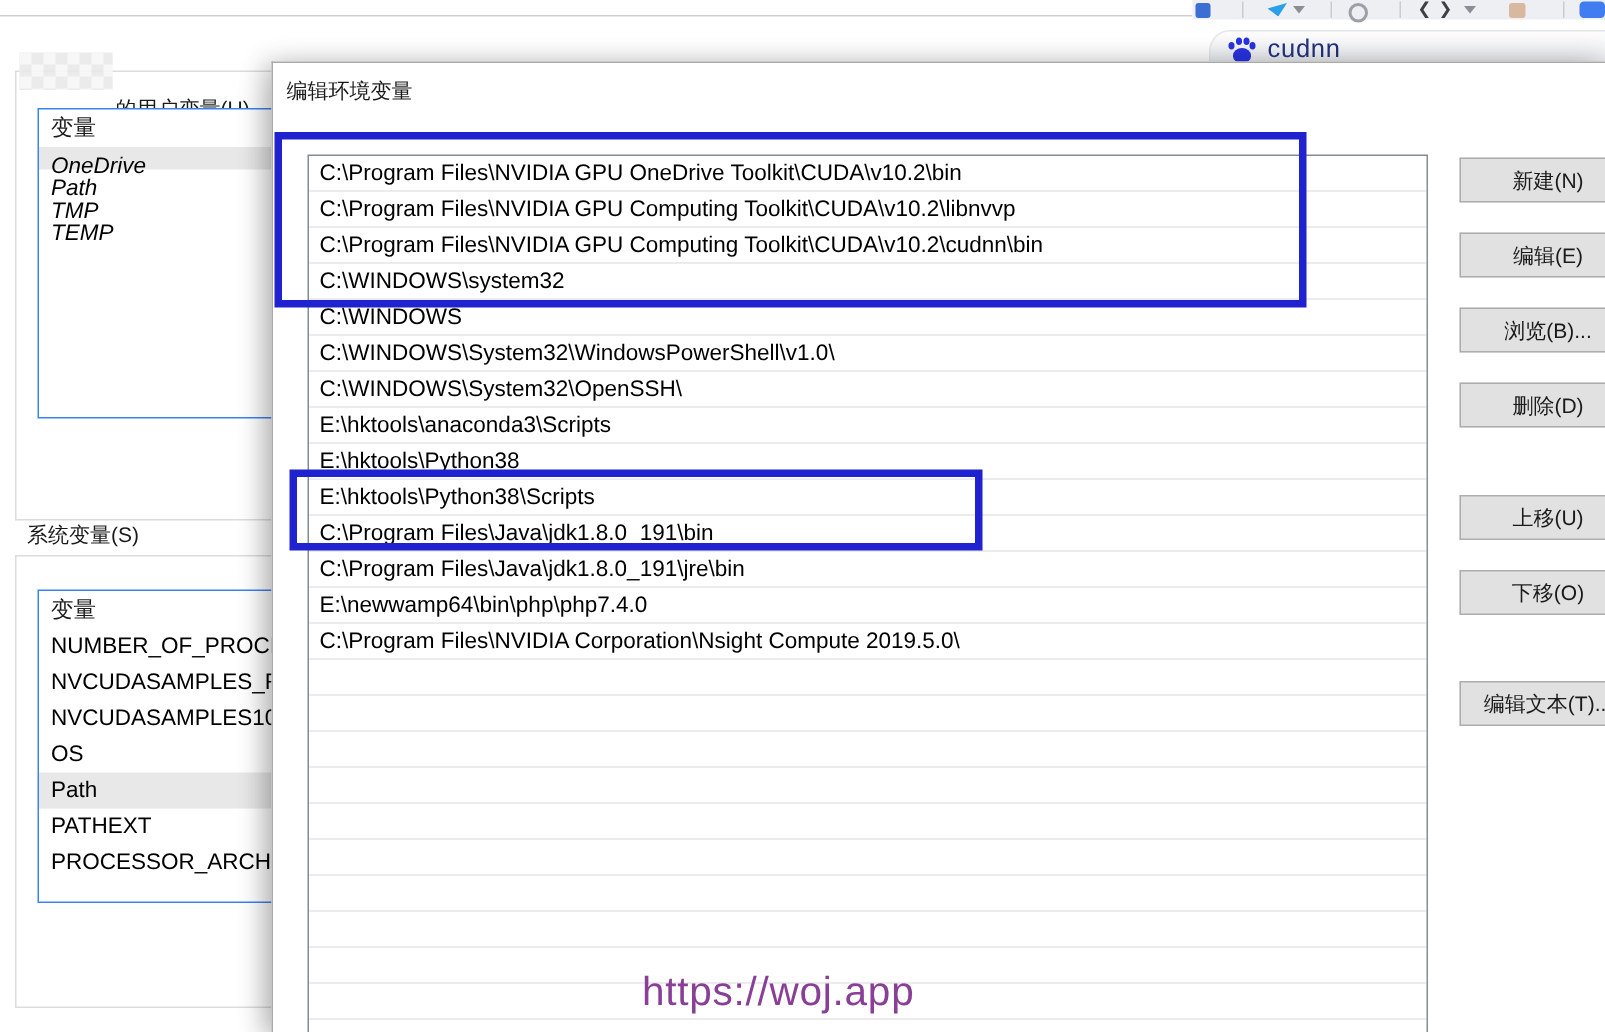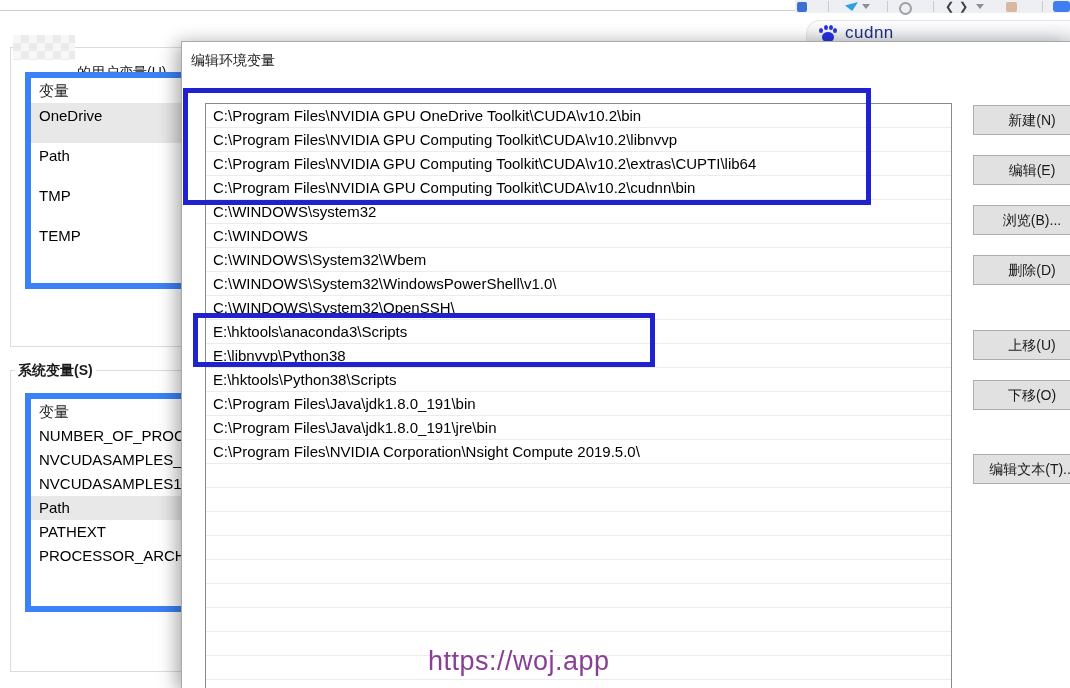--- a/index.html
+++ b/index.html
@@ -12,34 +12,34 @@
   .abs{position:absolute;}
 
   
   #env-window{left:0;top:0;width:795px;height:688px;z-index:1;background:#fff;}
   .env-topline{left:0;top:10px;width:795px;height:0;border-top:1px solid #cfcfcf;}
   .fieldset{border:1px solid #dcdcdc;background:transparent;}
   #user-group{left:10px;top:47px;width:171px;height:298px;}
   #system-group{left:10px;top:370px;width:171px;height:300px;}
   .group-label{background:#fff;font-size:14px;color:#1a1a1a;padding:0 3px;line-height:16px;white-space:nowrap;}
   #user-group-label{left:74px;top:40px;margin-top:24px;}
-  #system-group-label{left:15px;top:362px;font-weight:bold;}
+  #system-group-label{left:15px;top:348px;}
   
   #blur-patch{
     left:13px;top:35px;width:62px;height:25px;
     background:
       repeating-conic-gradient(#e9e9e9 0% 25%, #f7f7f7 0% 50%) 0 0/16px 16px,
       #f0f0f0;
     opacity:.9;
   }
-  .listbox{background:#fff;border:6px solid #3b82f6;overflow:hidden;}
+  .listbox{background:#fff;border:1px solid #3b82f6;overflow:hidden;}
   #user-listbox{left:25px;top:72px;width:156px;height:205px;}
   #system-listbox{left:25px;top:393px;width:156px;height:207px;}
   .list-header{height:25px;line-height:25px;padding-left:8px;font-size:15px;color:#1a1a1a;white-space:nowrap;}
-  #user-listbox .var-row{height:40px;line-height:25px;}
+  #user-listbox .var-row{height:15px;line-height:25px;font-style:italic;}
   #system-listbox .var-row{height:24px;line-height:24px;}
   .var-row{padding-left:8px;font-size:15px;color:#000;white-space:nowrap;}
   .var-row.selected{background:#e8e8e8;}
 
   
   #browser-region{left:795px;top:0;width:275px;height:41px;background:#fff;z-index:1;}
   #browser-toolbar{position:absolute;left:0;top:0;width:275px;height:13px;background:#edeff2;}
   .tb-divider{position:absolute;top:1px;width:1px;height:11px;background:#c9ccd0;}
   .tb-icon{position:absolute;top:2px;}
   #suggest-panel{
@@ -108,20 +108,21 @@
 
   <div id="system-group" class="abs fieldset"></div>
   <div id="system-group-label" class="abs group-label">系统变量(S)</div>
 
   <div id="system-listbox" class="abs listbox">
     <div class="list-header">变量</div>
     <div>
         <div class="var-row">NUMBER_OF_PROCE</div>
         <div class="var-row">NVCUDASAMPLES_R</div>
         <div class="var-row">NVCUDASAMPLES10</div>
+        <div class="var-row">OS</div>
         <div class="var-row selected">Path</div>
         <div class="var-row">PATHEXT</div>
         <div class="var-row">PROCESSOR_ARCHIT</div>
       </div>
   </div>
 </div>
 
 <div id="browser-region" class="abs">
   <div id="browser-toolbar">
     <div class="tb-icon" style="left:2px;width:10px;height:10px;background:#3b6fd4;border-radius:2px;"></div>
@@ -148,32 +149,31 @@
   </div>
   <div id="search-query">cudnn</div>
 </div>
 
 <div id="edit-dialog" class="abs">
   <div id="edit-dialog-title">编辑环境变量</div>
 
   <div id="path-listbox">
       <div class="path-row">C:\Program Files\NVIDIA GPU OneDrive Toolkit\CUDA\v10.2\bin</div>
       <div class="path-row">C:\Program Files\NVIDIA GPU Computing Toolkit\CUDA\v10.2\libnvvp</div>
-      <div class="path-row">C:\Program Files\NVIDIA GPU Computing Toolkit\CUDA\v10.2\extras\CUPTI\lib64</div>
       <div class="path-row">C:\Program Files\NVIDIA GPU Computing Toolkit\CUDA\v10.2\cudnn\bin</div>
       <div class="path-row">C:\WINDOWS\system32</div>
       <div class="path-row">C:\WINDOWS</div>
-      <div class="path-row">C:\WINDOWS\System32\Wbem</div>
       <div class="path-row">C:\WINDOWS\System32\WindowsPowerShell\v1.0\</div>
       <div class="path-row">C:\WINDOWS\System32\OpenSSH\</div>
       <div class="path-row">E:\hktools\anaconda3\Scripts</div>
-      <div class="path-row">E:\libnvvp\Python38</div>
+      <div class="path-row">E:\hktools\Python38</div>
       <div class="path-row">E:\hktools\Python38\Scripts</div>
       <div class="path-row">C:\Program Files\Java\jdk1.8.0_191\bin</div>
       <div class="path-row">C:\Program Files\Java\jdk1.8.0_191\jre\bin</div>
+      <div class="path-row">E:\newwamp64\bin\php\php7.4.0</div>
       <div class="path-row">C:\Program Files\NVIDIA Corporation\Nsight Compute 2019.5.0\</div>
     </div>
 
   <button class="dlg-btn" style="top:63px;">新建(N)</button>
   <button class="dlg-btn" style="top:113px;">编辑(E)</button>
   <button class="dlg-btn" style="top:163px;">浏览(B)...</button>
   <button class="dlg-btn" style="top:213px;">删除(D)</button>
   <button class="dlg-btn" style="top:288px;">上移(U)</button>
   <button class="dlg-btn" style="top:338px;">下移(O)</button>
   <button class="dlg-btn" style="top:412px;">编辑文本(T)...</button>

